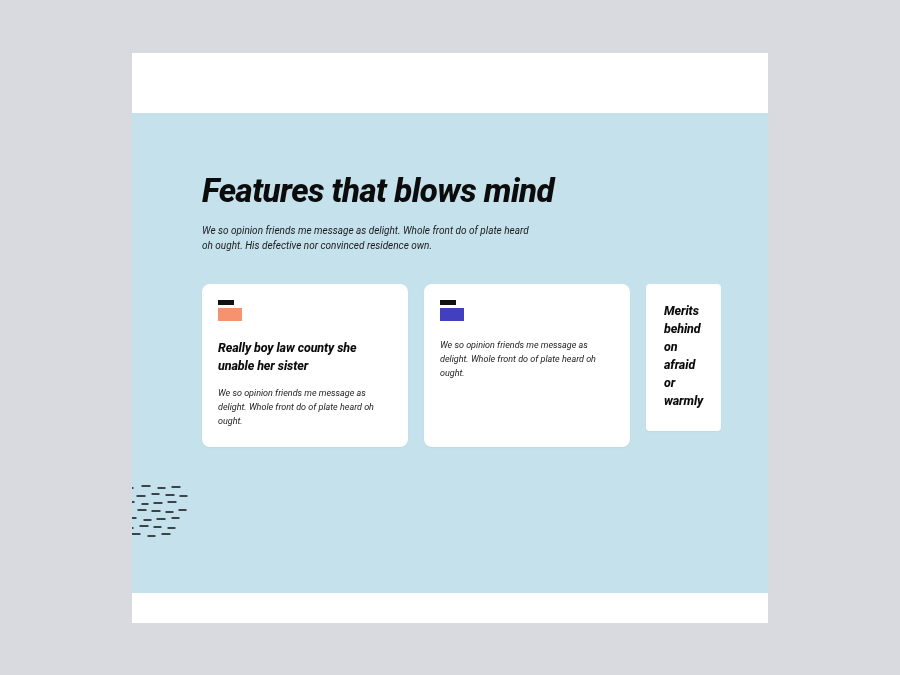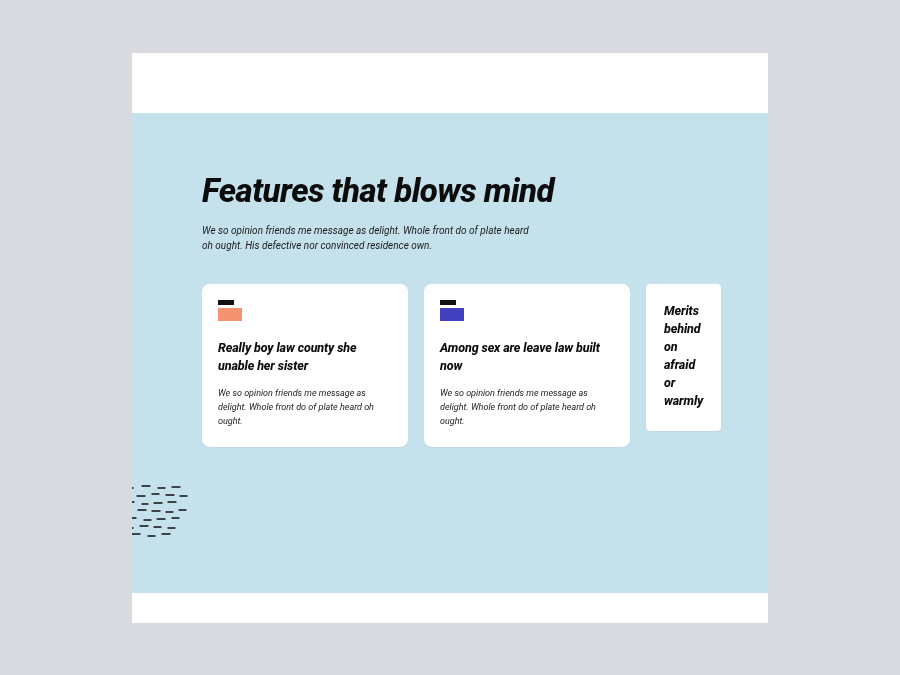--- a/index.html
+++ b/index.html
@@ -180,21 +180,20 @@
             </div>
             <h3 class="card-title">Really boy law county she unable her sister</h3>
             <p class="card-body">We so opinion friends me message as delight. Whole front do of plate heard oh ought.</p>
           </div>
 
           <div class="feature-card">
             <div class="icon-stack">
               <div class="icon-top"></div>
               <div class="icon-bottom icon-indigo"></div>
             </div>
-            <h3 class="card-title">Among sex are leave law built now</h3>
             <p class="card-body">We so opinion friends me message as delight. Whole front do of plate heard oh ought.</p>
           </div>
 
         </div>
 
         <div class="col-right">
           <div class="side-card">
             <h3 class="side-title">Merits behind on afraid or warmly</h3>
           </div>
         </div>

